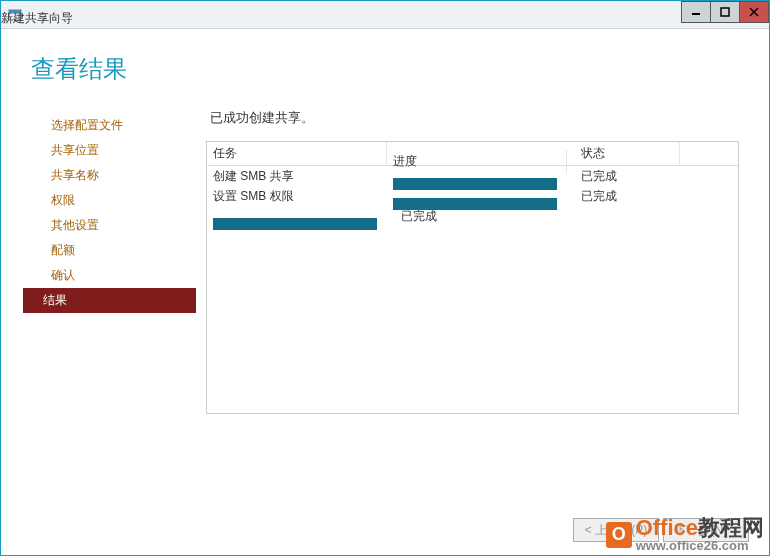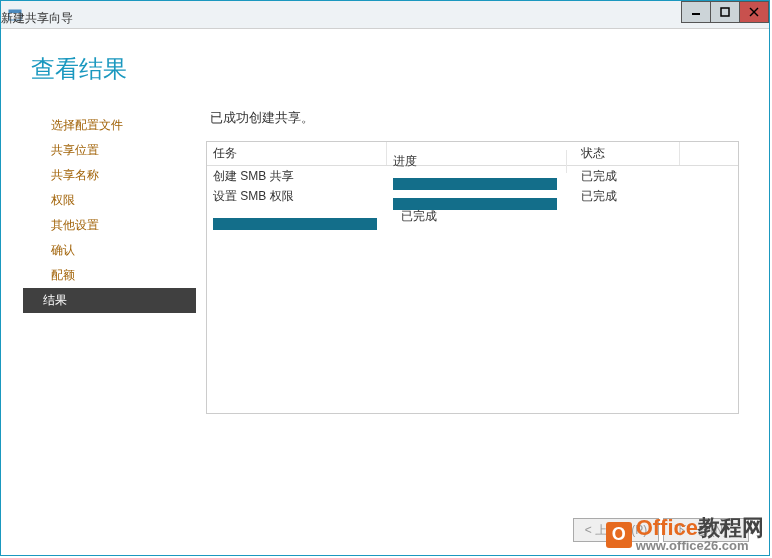--- a/index.html
+++ b/index.html
@@ -82,21 +82,21 @@
       width: 175px;
       padding-top: 4px;
     }
     .sidebar-item {
       padding: 4px 0 4px 20px;
       font-size: 12px;
       color: #a16207;
       cursor: default;
     }
     .sidebar-item.active {
-      background: #404040;
+      background: #7f1d1d;
       color: #fff;
       padding-left: 20px;
       margin-left: -8px;
       margin-right: 10px;
     }
     .main-area {
       flex: 1;
     }
     .main-heading {
       font-size: 13px;
@@ -215,22 +215,22 @@
   <div class="content">
     <div class="page-title">查看结果</div>
 
     <div class="body-area">
       <div class="sidebar">
         <div class="sidebar-item">选择配置文件</div>
         <div class="sidebar-item">共享位置</div>
         <div class="sidebar-item">共享名称</div>
         <div class="sidebar-item">权限</div>
         <div class="sidebar-item">其他设置</div>
+        <div class="sidebar-item">配额</div>
         <div class="sidebar-item">确认</div>
-        <div class="sidebar-item">配额</div>
         <div class="sidebar-item active">结果</div>
       </div>
 
       <div class="main-area">
         <div class="main-heading">已成功创建共享。</div>
         <div class="table-wrap">
           <div class="table-header">
             <div class="col-task">任务</div>
             <div class="col-progress">进度</div>
             <div class="col-status">状态</div>

